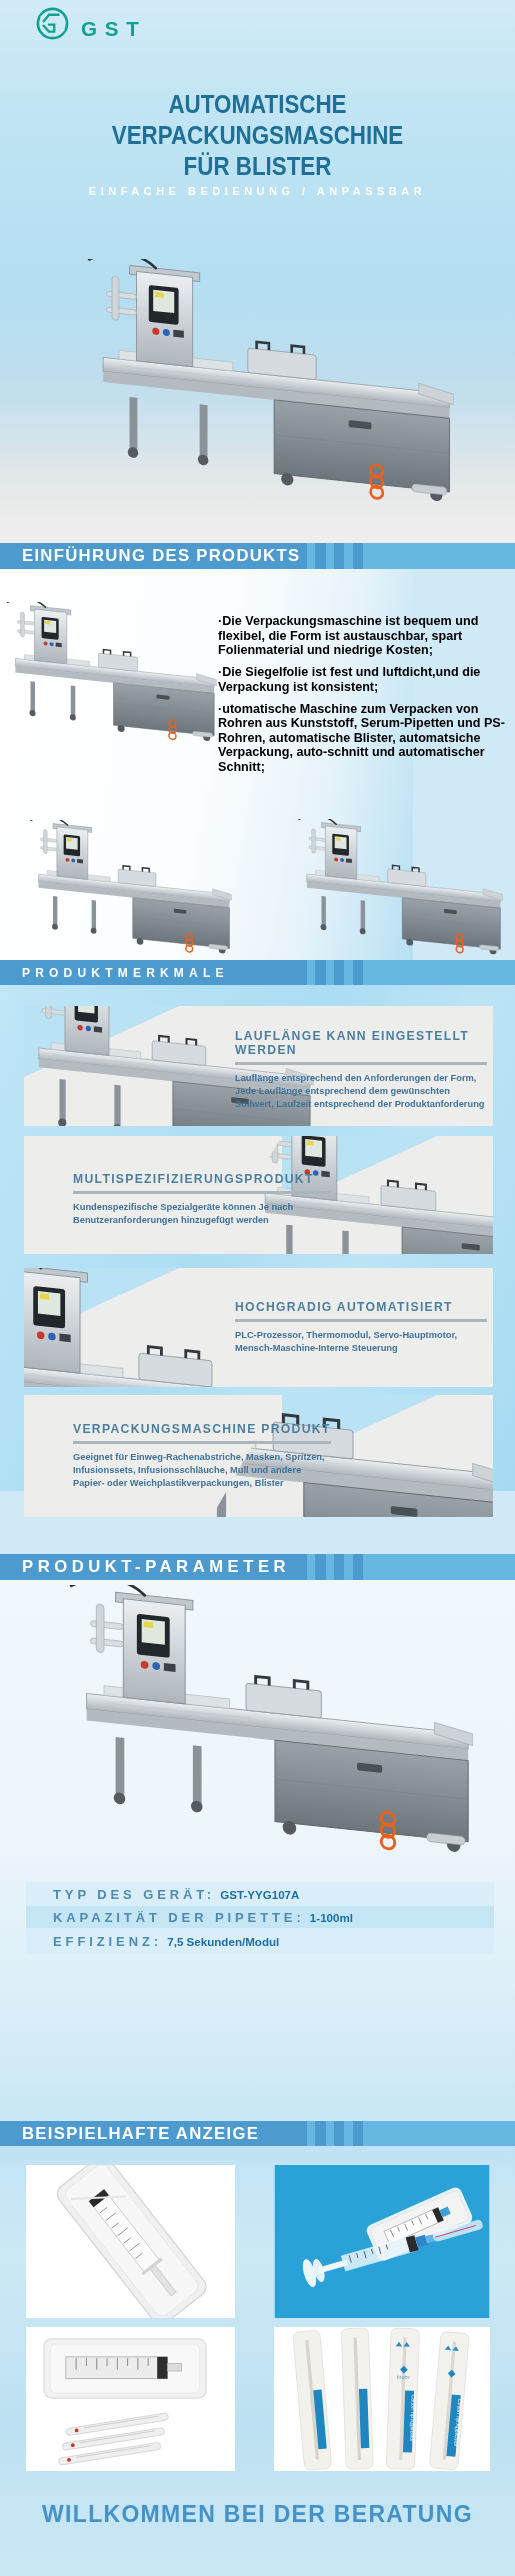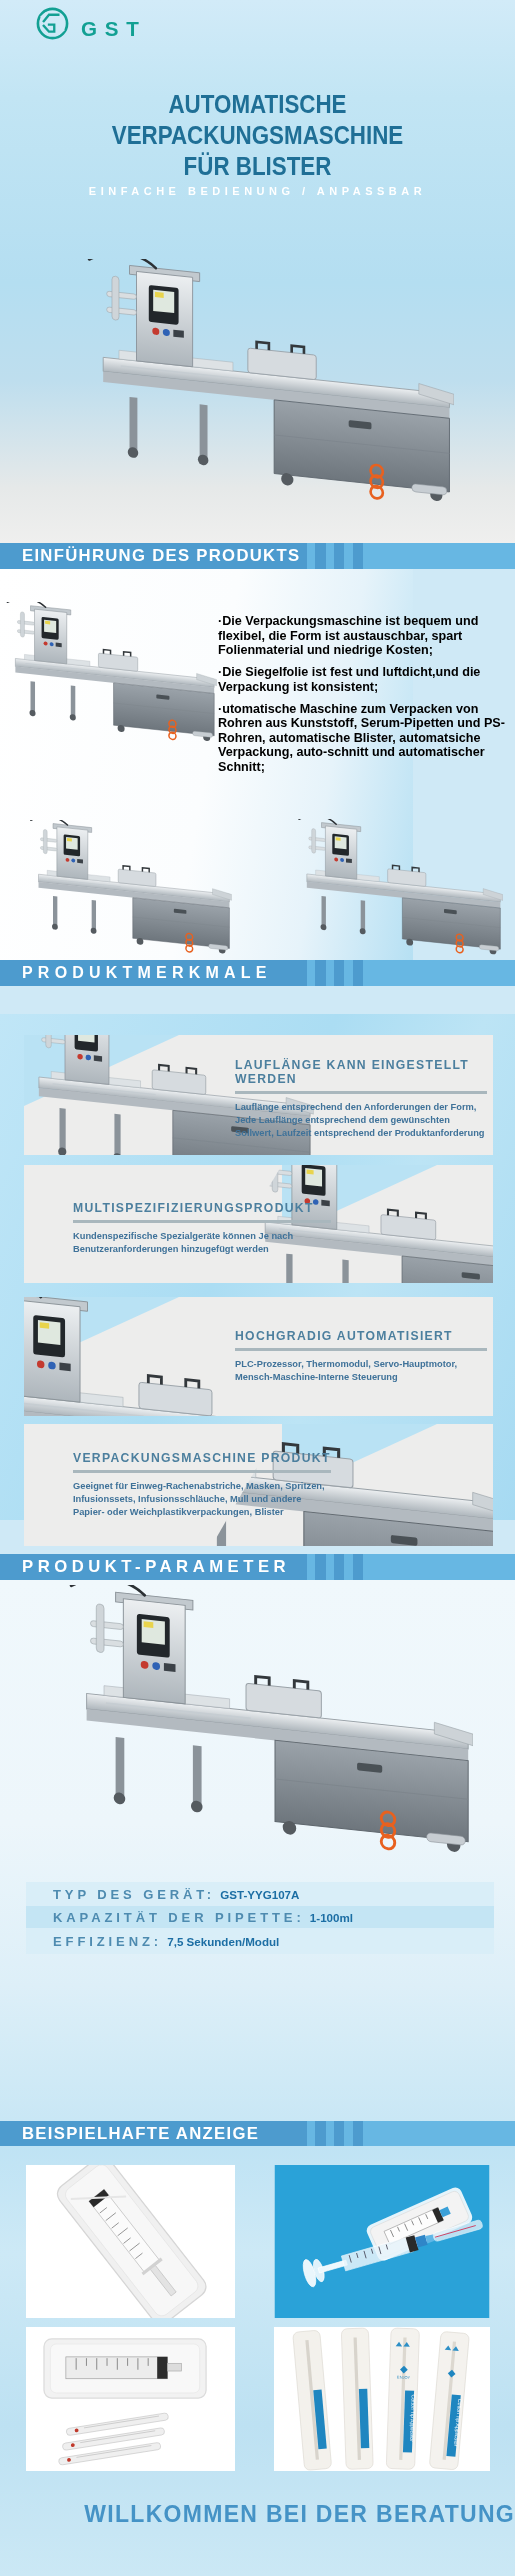--- a/index.html
+++ b/index.html
@@ -21,36 +21,36 @@
 
   
   .banner{position:absolute;left:0;width:515px;height:26px;display:flex;}
   .banner-main{width:307px;background:#4d9bce;color:#fff;font-weight:700;
                display:flex;align-items:center;padding-left:22px;box-sizing:border-box;
                white-space:nowrap;}
   .banner-stripes{display:flex;background:#67b7e3;}
   .banner-stripes i{display:block;width:10.3px;height:100%;background:#4d9bce;margin-left:8.4px;}
   .banner-rest{flex:1;background:#67b7e3;}
   .b1 .banner-main{font-size:16.7px;letter-spacing:1.3px;}
-  .b2 .banner-main{font-size:16px;letter-spacing:5.2px;}
+  .b2 .banner-main{font-size:12px;letter-spacing:5.2px;}
   .b3 .banner-main{font-size:16.7px;letter-spacing:4.5px;}
   .b4 .banner-main{font-size:16.7px;letter-spacing:1.3px;}
 
   
   .intro{position:absolute;top:569px;left:0;width:413px;height:391px;
          background:linear-gradient(100deg,#ffffff 0%,#fbfdfe 50%,#e6f3fa 76%,#b6e0f3 100%);}
   .intro-machine{position:absolute;top:33px;left:-5.2px;width:222px;height:151px;}
   .intro-text{position:absolute;top:45px;left:218px;width:289px;color:#000;
               font-size:12.6px;font-weight:700;line-height:14.5px;}
   .intro-text p{margin:0 0 7.7px 0;}
   .introrow-left{position:absolute;top:251px;left:19.3px;width:213px;height:145px;}
   .introrow-right{position:absolute;top:250px;left:287px;width:216px;height:147px;}
 
   
-  .features{position:absolute;top:1014px;left:0;width:515px;height:506px;
+  .features{position:absolute;top:985px;left:0;width:515px;height:506px;
             background:linear-gradient(115deg,#c0e6f7 0%,#abddf3 45%,#bce4f5 65%,#a6daf2 100%);}
   .card{position:absolute;left:24px;width:469px;background:#ededec;overflow:hidden;}
   .card-img{position:absolute;top:0;left:0;width:100%;height:100%;}
   .clip-left{clip-path:polygon(0 0,58% 0,94% 100%,0 100%);}
   .clip-right{clip-path:polygon(55% 0,100% 0,100% 100%,40% 100%);}
   .wedge{position:absolute;background:#b9e2f4;width:155px;height:71px;
          clip-path:polygon(0 0,100% 0,0 100%);}
   .card-img svg{position:absolute;}
   .card-text{position:absolute;z-index:2;}
   .card-text h3{margin:0;color:#4c7f9e;font-size:12.2px;line-height:14px;font-weight:700;letter-spacing:1.3px;}
@@ -71,21 +71,21 @@
 
   
   .examples{position:absolute;top:2146px;left:0;width:515px;height:430px;
             background:linear-gradient(to bottom,#bfe3f4 0%,#cde9f6 25%,#bde1f2 65%,#cbe8f5 100%);}
   .photo{position:absolute;background:#ffffff;overflow:hidden;}
   .photo svg{width:100%;height:100%;display:block;}
   .ph1{top:18.7px;left:26.4px;width:209px;height:153px;}
   .ph2{top:18.7px;left:274px;width:216px;height:153px;}
   .ph3{top:181px;left:26.4px;width:209px;height:144px;}
   .ph4{top:181px;left:274px;width:216px;height:144px;}
-  .footer-text{position:absolute;top:355px;left:0;width:100%;text-align:right;
+  .footer-text{position:absolute;top:355px;left:0;width:100%;text-align:center;
                color:#4593c6;font-size:23px;font-weight:700;letter-spacing:1.3px;}
   .hidden-defs{position:absolute;width:0;height:0;overflow:hidden;}
 </style>
 </head>
 <body>
 
 <svg class="hidden-defs" xmlns="http://www.w3.org/2000/svg" aria-hidden="true">
   <defs>
     <linearGradient id="gSteel" x1="0" y1="0" x2="0" y2="1">
       <stop offset="0" stop-color="#eceff1"></stop>

